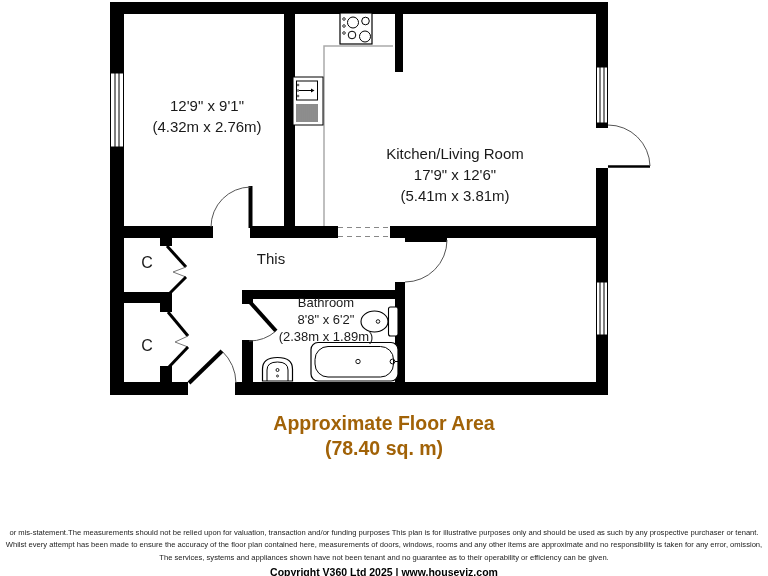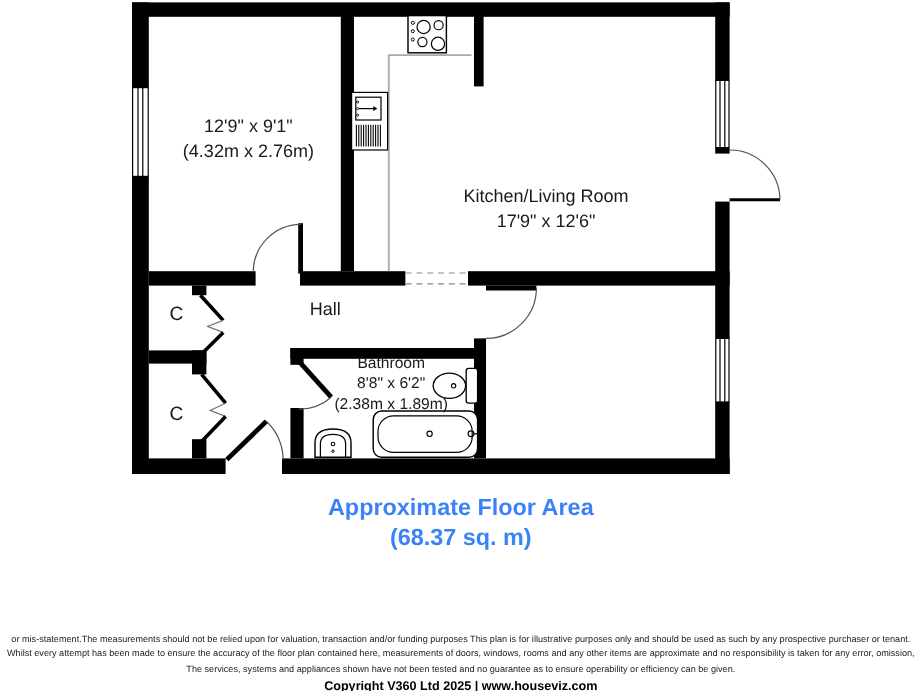--- a/index.html
+++ b/index.html
@@ -4,21 +4,21 @@
 <style>
   html,body{margin:0;padding:0;background:#fff;}
   .canvas{position:relative;width:768px;height:576px;background:#fff;overflow:hidden;
           font-family:"Liberation Sans", sans-serif;color:#111;}
   .plan-svg{position:absolute;left:0;top:0;}
   .room-label{position:absolute;transform:translate(-50%,-50%);text-align:center;
               font-size:15px;line-height:21px;color:#1a1a1a;white-space:nowrap;}
   .room-label.small{font-size:13px;line-height:17px;text-align:center;}
   .closet-label{position:absolute;transform:translate(-50%,-50%);font-size:16px;color:#1a1a1a;}
   .summary{position:absolute;left:0;top:411px;width:768px;text-align:center;
-           font-weight:bold;font-size:19.5px;line-height:24.5px;color:#3b82f6;}
+           font-weight:bold;font-size:19.5px;line-height:24.5px;color:#a16207;}
   .footer{position:absolute;left:0;top:527px;width:768px;text-align:center;color:#222;}
   .footer .line{font-size:7.6px;line-height:12.3px;white-space:nowrap;}
   .footer .copyright{font-size:10.5px;line-height:14px;font-weight:bold;color:#000;margin-top:1px;}
 </style>
 </head>
 <body>
 
 <div class="canvas">
 
   <svg class="plan-svg" width="768" height="505" viewBox="0 0 768 505">
@@ -159,41 +159,42 @@
   </svg>
 
   <div class="room-label" style="left:207px;top:116px;">
     <div>12'9" x 9'1"</div>
     <div>(4.32m x 2.76m)</div>
   </div>
 
   <div class="room-label" style="left:455px;top:135px;margin-top:39px;">
     <div>Kitchen/Living Room</div>
     <div>17'9" x 12'6"</div>
+    <div>(5.41m x 3.81m)</div>
   </div>
 
 
   <div class="room-label small" style="left:326px;top:319px;">
     <div>Bathroom</div>
     <div>8'8" x 6'2"</div>
     <div>(2.38m x 1.89m)</div>
   </div>
 
   <div class="room-label" style="left:271px;top:258px;">
-    <div>Hall</div>
+    <div>This</div>
   </div>
 
   <div class="closet-label" style="left:147px;top:263px;">C</div>
   <div class="closet-label" style="left:147px;top:346px;">C</div>
 
   <div class="summary">
     <div>Approximate Floor Area</div>
-    <div>(68.37 sq. m)</div>
+    <div>(78.40 sq. m)</div>
   </div>
 
   <div class="footer">
     <div class="line">or mis-statement.The measurements should not be relied upon for valuation, transaction and/or funding purposes This plan is for illustrative purposes only and should be used as such by any prospective purchaser or tenant.</div>
     <div class="line">Whilst every attempt has been made to ensure the accuracy of the floor plan contained here, measurements of doors, windows, rooms and any other items are approximate and no responsibility is taken for any error, omission,</div>
-    <div class="line">The services, systems and appliances shown have not been tested and no guarantee as to ensure operability or efficiency can be given.</div>
+    <div class="line">The services, systems and appliances shown have not been tenant and no guarantee as to their operability or efficiency can be given.</div>
     <div class="copyright">Copyright V360 Ltd 2025 | www.houseviz.com</div>
   </div>
 
 </div>
 
 </body></html>

